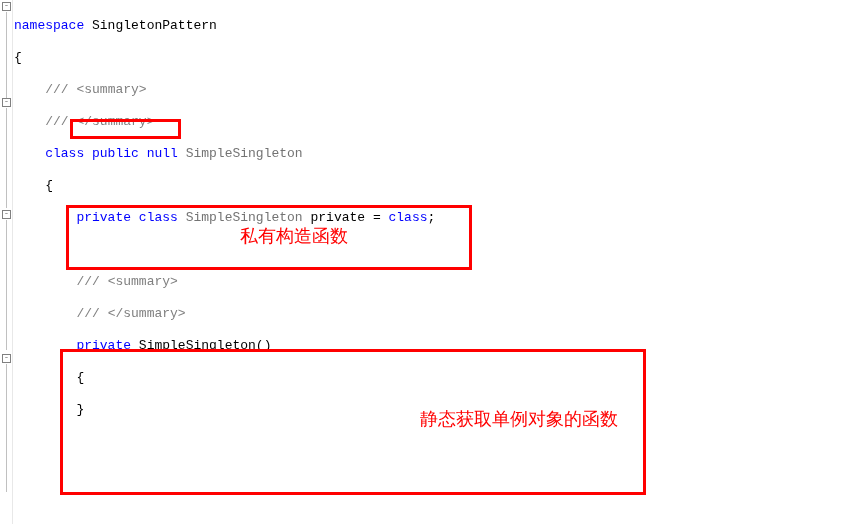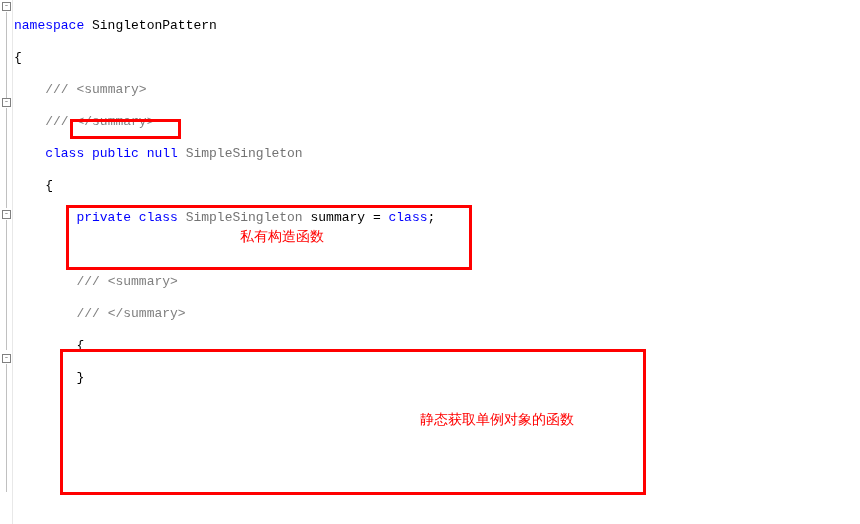--- a/index.html
+++ b/index.html
@@ -55,21 +55,21 @@
   .gray { color: #808080; }
   .p { margin:0; padding:0; }
   .redbox1 {
     position: absolute;
     border: 3px solid #ff0000;
   }
   .annot {
     position: absolute;
     color: #ff0000;
     font-family: "SimSun", "Microsoft YaHei", sans-serif;
-    font-size: 14px;
+    font-size: 18px;
   }
 </style>
 </head>
 <body>
 
 <div class="gutter">
   <div class="fold" style="top:2px">-</div>
   <div class="vline" style="top:12px;height:86px"></div>
   <div class="fold" style="top:98px">-</div>
   <div class="vline" style="top:108px;height:100px"></div>
@@ -79,24 +79,25 @@
   <div class="vline" style="top:364px;height:128px"></div>
 </div>
 
 <div class="code">
 <div class="p"><span class="kw">namespace</span><span> SingletonPattern</span></div>
 <div class="p">{</div>
 <div class="p"><span class="gray">    /// </span><span class="gray">&lt;summary&gt;</span></div>
 <div class="p"><span class="gray">    /// </span><span class="gray">&lt;/summary&gt;</span></div>
 <div class="p"><span class="kw">    class</span><span class="kw"> public</span><span class="kw"> null</span><span class="type"> SimpleSingleton</span></div>
 <div class="p">    {</div>
-<div class="p"><span class="kw">        private</span><span class="kw"> class</span><span class="type"> SimpleSingleton</span><span> summary = </span><span class="kw">class</span><span>;</span></div>
+<div class="p"><span class="kw">        private</span><span class="kw"> class</span><span class="type"> SimpleSingleton</span><span> private = </span><span class="kw">class</span><span>;</span></div>
 <div class="p">&nbsp;</div>
 <div class="p"><span class="gray">        /// </span><span class="gray">&lt;summary&gt;</span></div>
 <div class="p"><span class="gray">        /// </span><span class="gray">&lt;/summary&gt;</span></div>
+<div class="p"><span class="kw">        private</span><span> SimpleSingleton()</span></div>
 <div class="p">        {</div>
 <div class="p">        }</div>
 <div class="p">&nbsp;</div>
 
 
 
 
 
 
 

